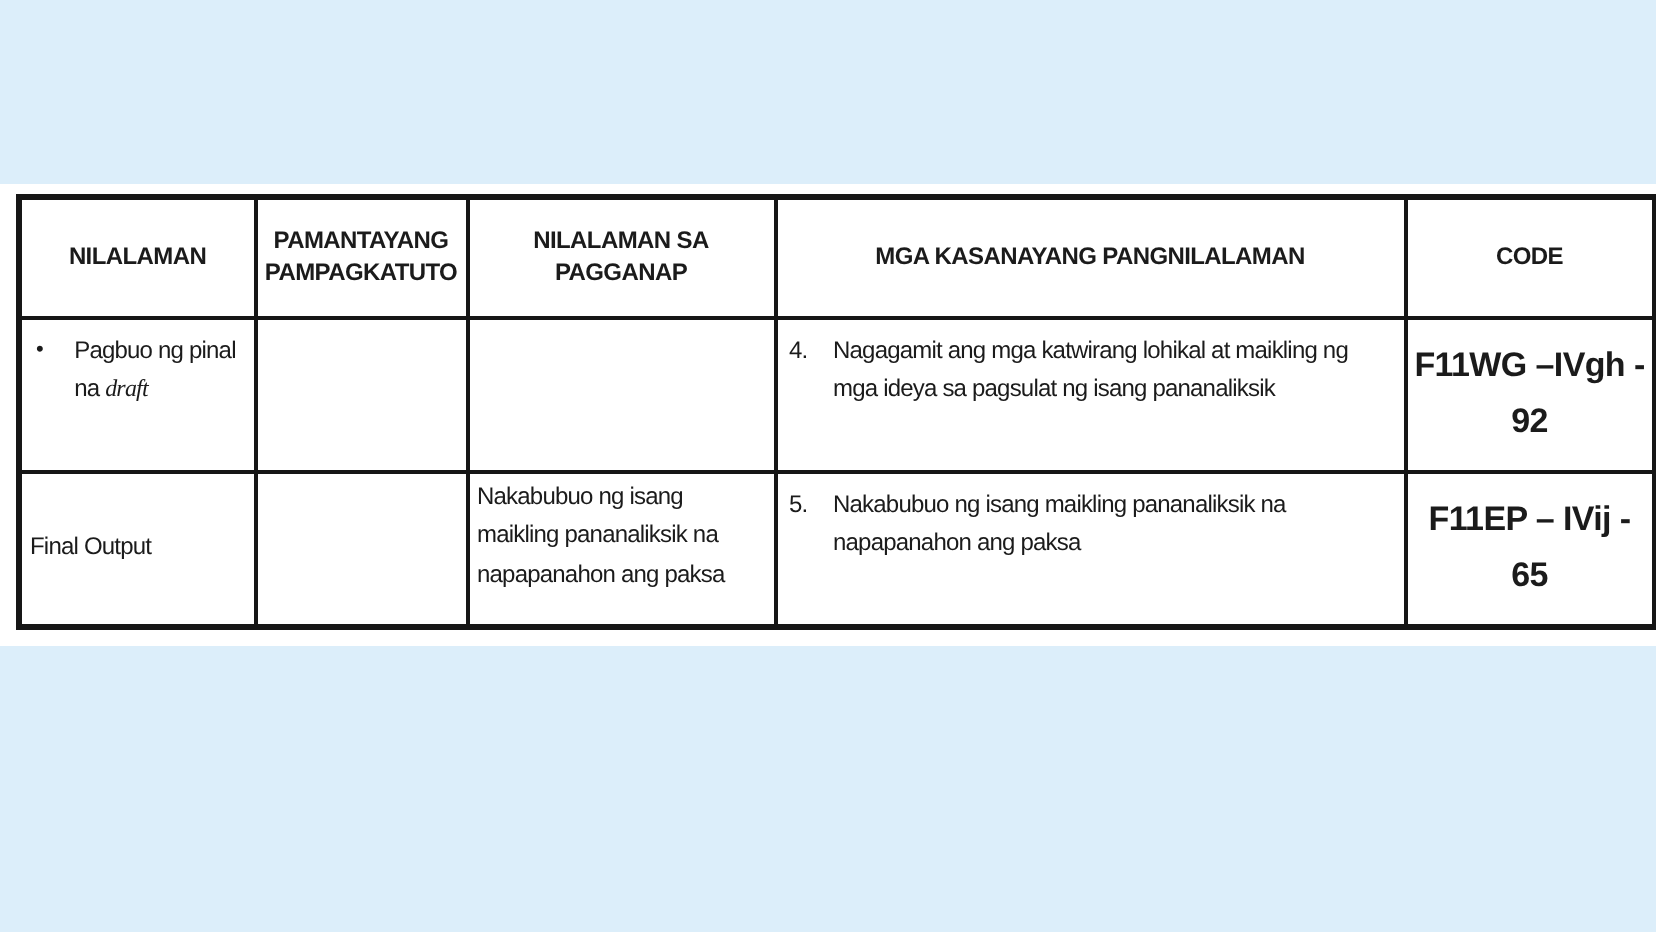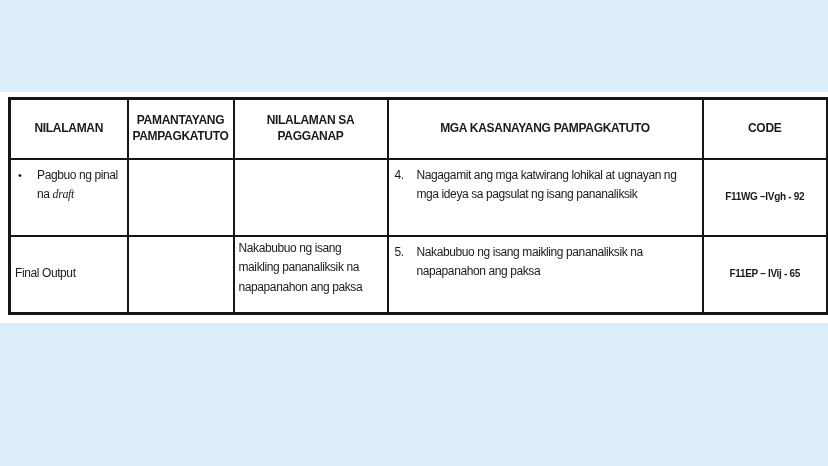--- a/index.html
+++ b/index.html
@@ -44,21 +44,21 @@
   tr.hdr { height: 60px; }
   tr.r1 { height: 77px; }
   tr.r2 { height: 78px; }
   .cell-bullet-item { display: flex; padding: 6px 4px 0 7px; }
   .bullet { width: 10px; margin-right: 12px; font-size: 11px; line-height: 1.8; }
   .cell-kasanayan { display: flex; padding: 6px 5px 0 6px; }
   .k-num { min-width: 15px; margin-right: 7px; }
   .k-text { flex: 1; }
   td.code-cell {
     text-align: center; vertical-align: middle;
-    font-weight: bold; font-size: 10px;
+    font-weight: bold; font-size: 17px;
     letter-spacing: -0.3px;
   }
   td.final-cell { vertical-align: middle; padding-left: 4px; }
   td.pagganap-cell { padding: 2px 3px 0 4px; }
   em.draft { font-style: italic; font-family: Liberation Serif, serif; }
 </style>
 </head>
 <body>
 
 <div class="page">
@@ -70,37 +70,37 @@
       <col style="width:106px">
       <col style="width:154px">
       <col style="width:315px">
       <col style="width:125px">
     </colgroup>
     <tbody>
       <tr class="hdr">
         <th>NILALAMAN</th>
         <th>PAMANTAYANG PAMPAGKATUTO</th>
         <th>NILALAMAN SA PAGGANAP</th>
-        <th>MGA KASANAYANG PAMPAGKATUTO</th>
+        <th>MGA KASANAYANG PANGNILALAMAN</th>
         <th>CODE</th>
       </tr>
 
       <tr class="r1">
         <td>
           <div class="cell-bullet-item">
             <span class="bullet">•</span>
             <span><span>Pagbuo ng pinal na </span><em class="draft">draft</em></span>
           </div>
         </td>
         <td></td>
         <td class="pagganap-cell"></td>
         <td>
           <div class="cell-kasanayan">
             <span class="k-num">4.</span>
-            <span class="k-text">Nagagamit ang mga katwirang lohikal at ugnayan ng mga ideya sa pagsulat ng isang pananaliksik</span>
+            <span class="k-text">Nagagamit ang mga katwirang lohikal at maikling ng mga ideya sa pagsulat ng isang pananaliksik</span>
           </div>
         </td>
         <td class="code-cell">F11WG –IVgh - 92</td>
       </tr>
 
       <tr class="r2">
         <td class="final-cell">Final Output</td>
         <td></td>
         <td class="pagganap-cell">Nakabubuo ng isang maikling pananaliksik na napapanahon ang paksa</td>
         <td>

